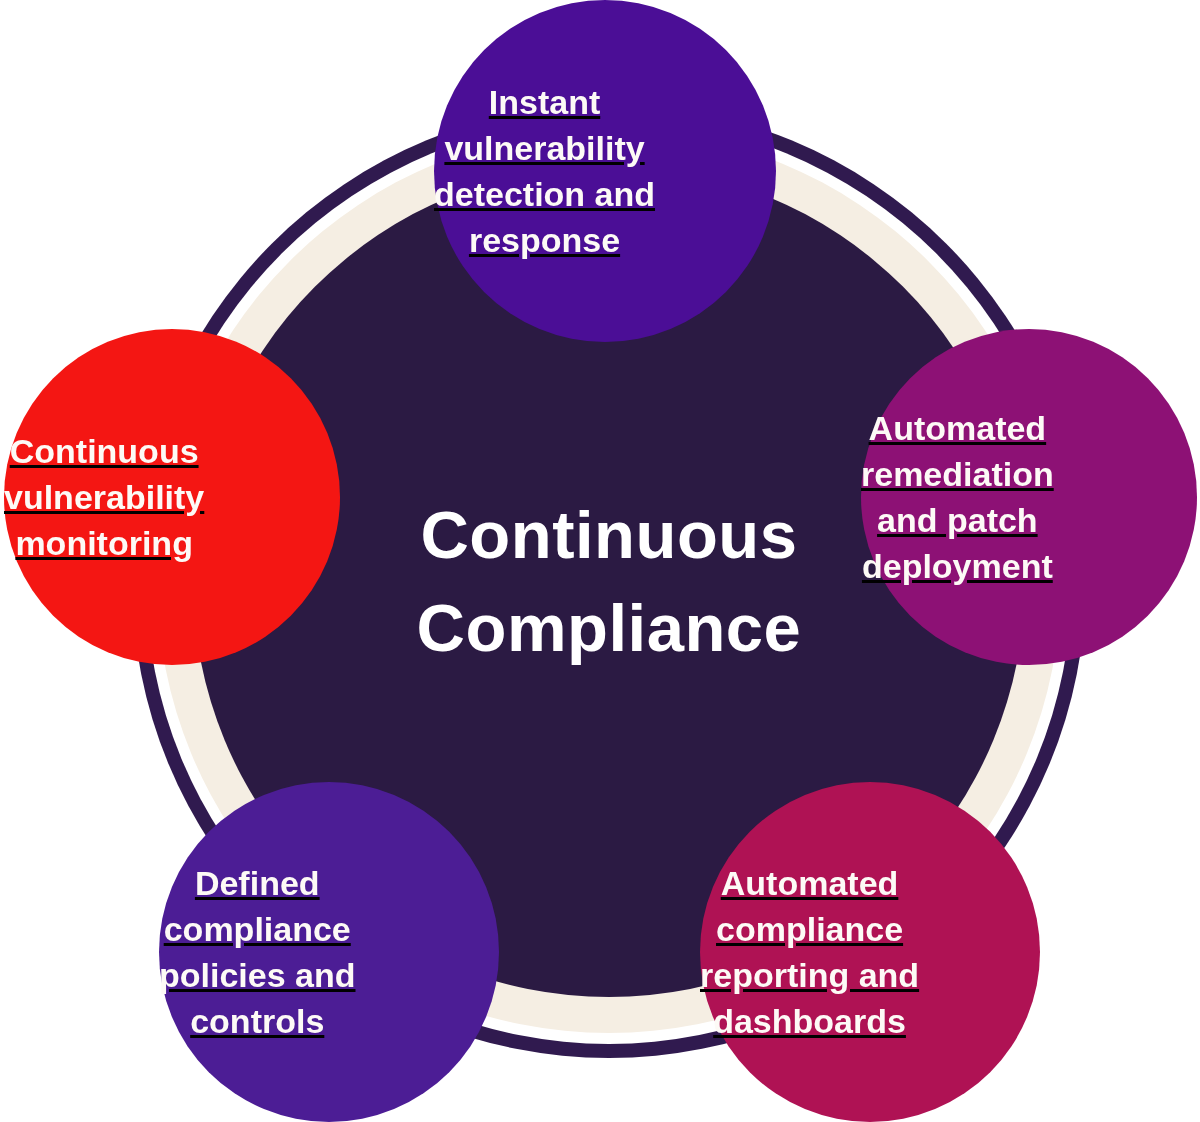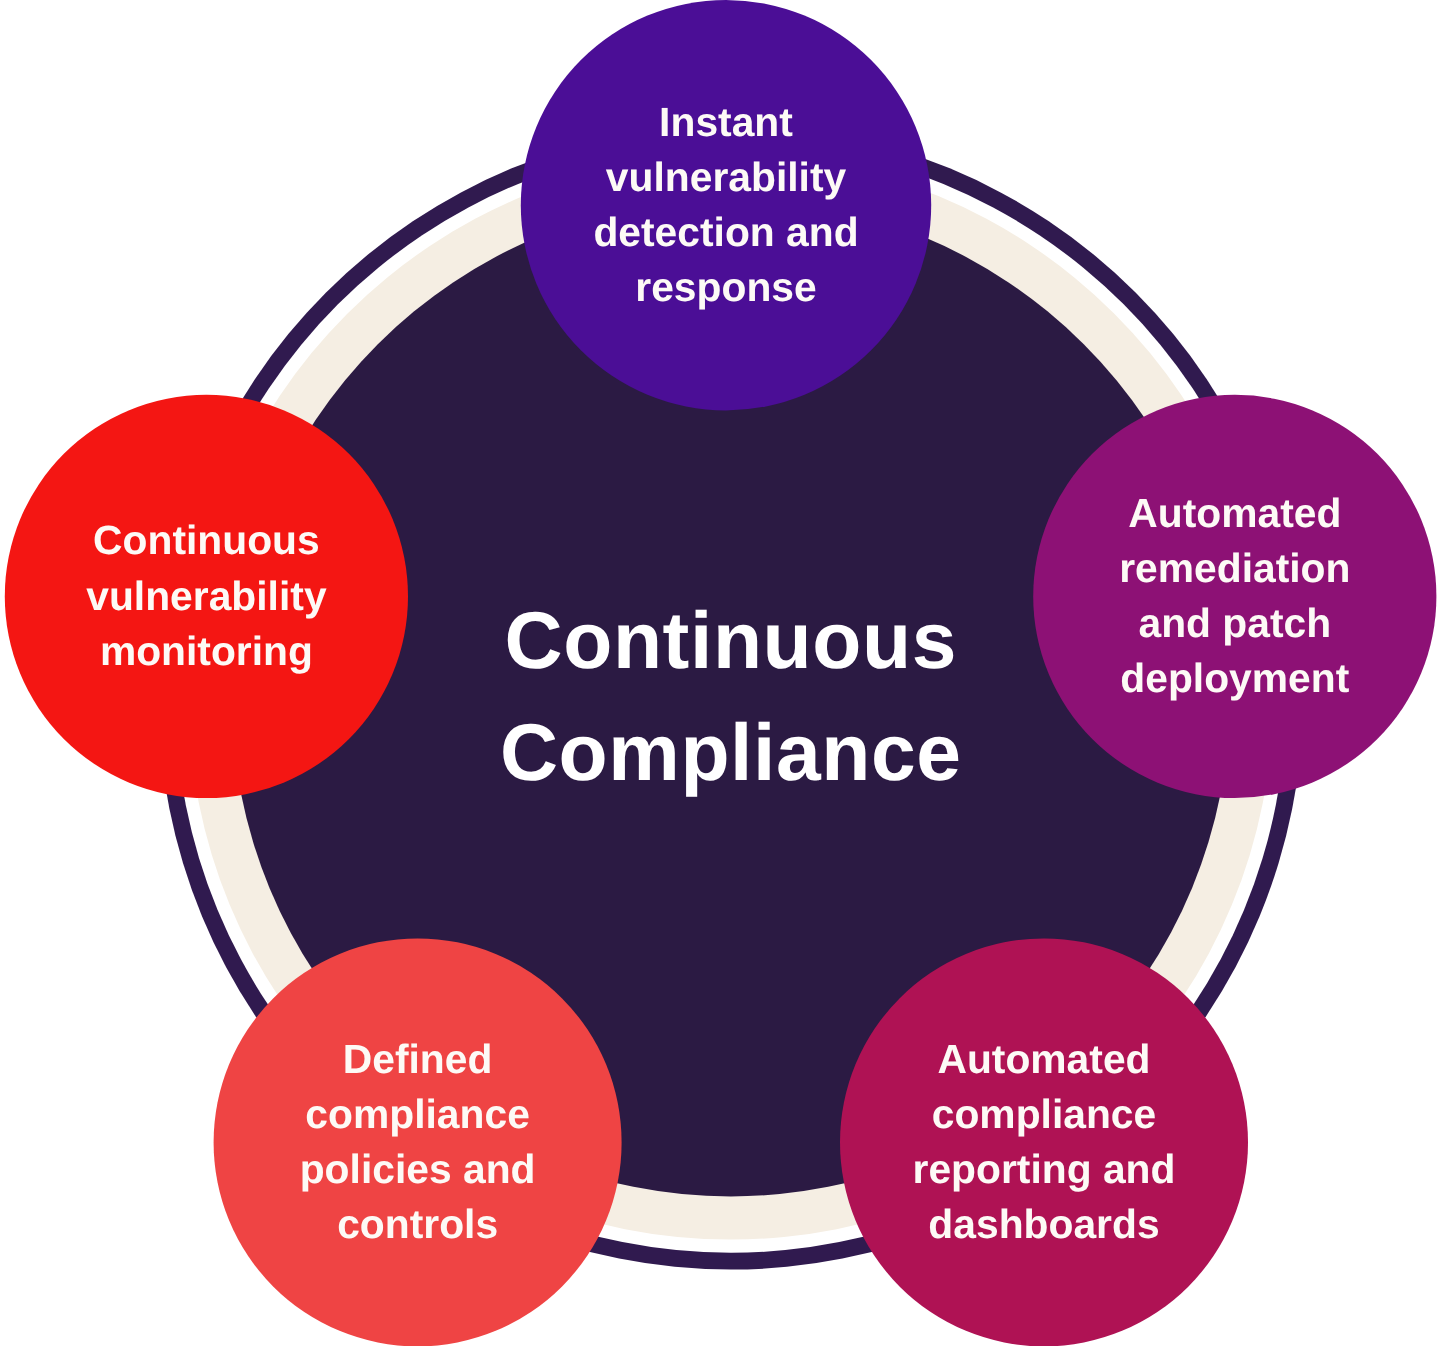--- a/index.html
+++ b/index.html
@@ -51,21 +51,22 @@
     text-align: center;
     white-space: pre-line;
     letter-spacing: 0.5px;
   }
   
   .node {
     position: absolute;
     border-radius: 50%;
     display: flex;
     align-items: center;
-    justify-content: center;
+    justify-content: flex-start;
+    text-decoration: underline;
   }
   .node-label {
     color: #fdfaf6;
     font-size: 34px;
     line-height: 46px;
     font-weight: 700;
     text-align: center;
     white-space: pre-line;
   }
   .node-top {
@@ -77,23 +78,23 @@
     left: 861px; top: 329px;
     width: 336px; height: 336px;
     background: #8d1175;
   }
   .node-bottom-right {
     left: 700px; top: 782px;
     width: 340px; height: 340px;
     background: #af1254;
   }
   .node-bottom-left {
-    left: 178px; top: 782px;
+    left: 159px; top: 782px;
     width: 340px; height: 340px;
-    background: #ef4444;
+    background: #4c1d95;
   }
   .node-left {
     left: 4px; top: 329px;
     width: 336px; height: 336px;
     background: #f41613;
   }
 </style>
 </head>
 <body>
 

